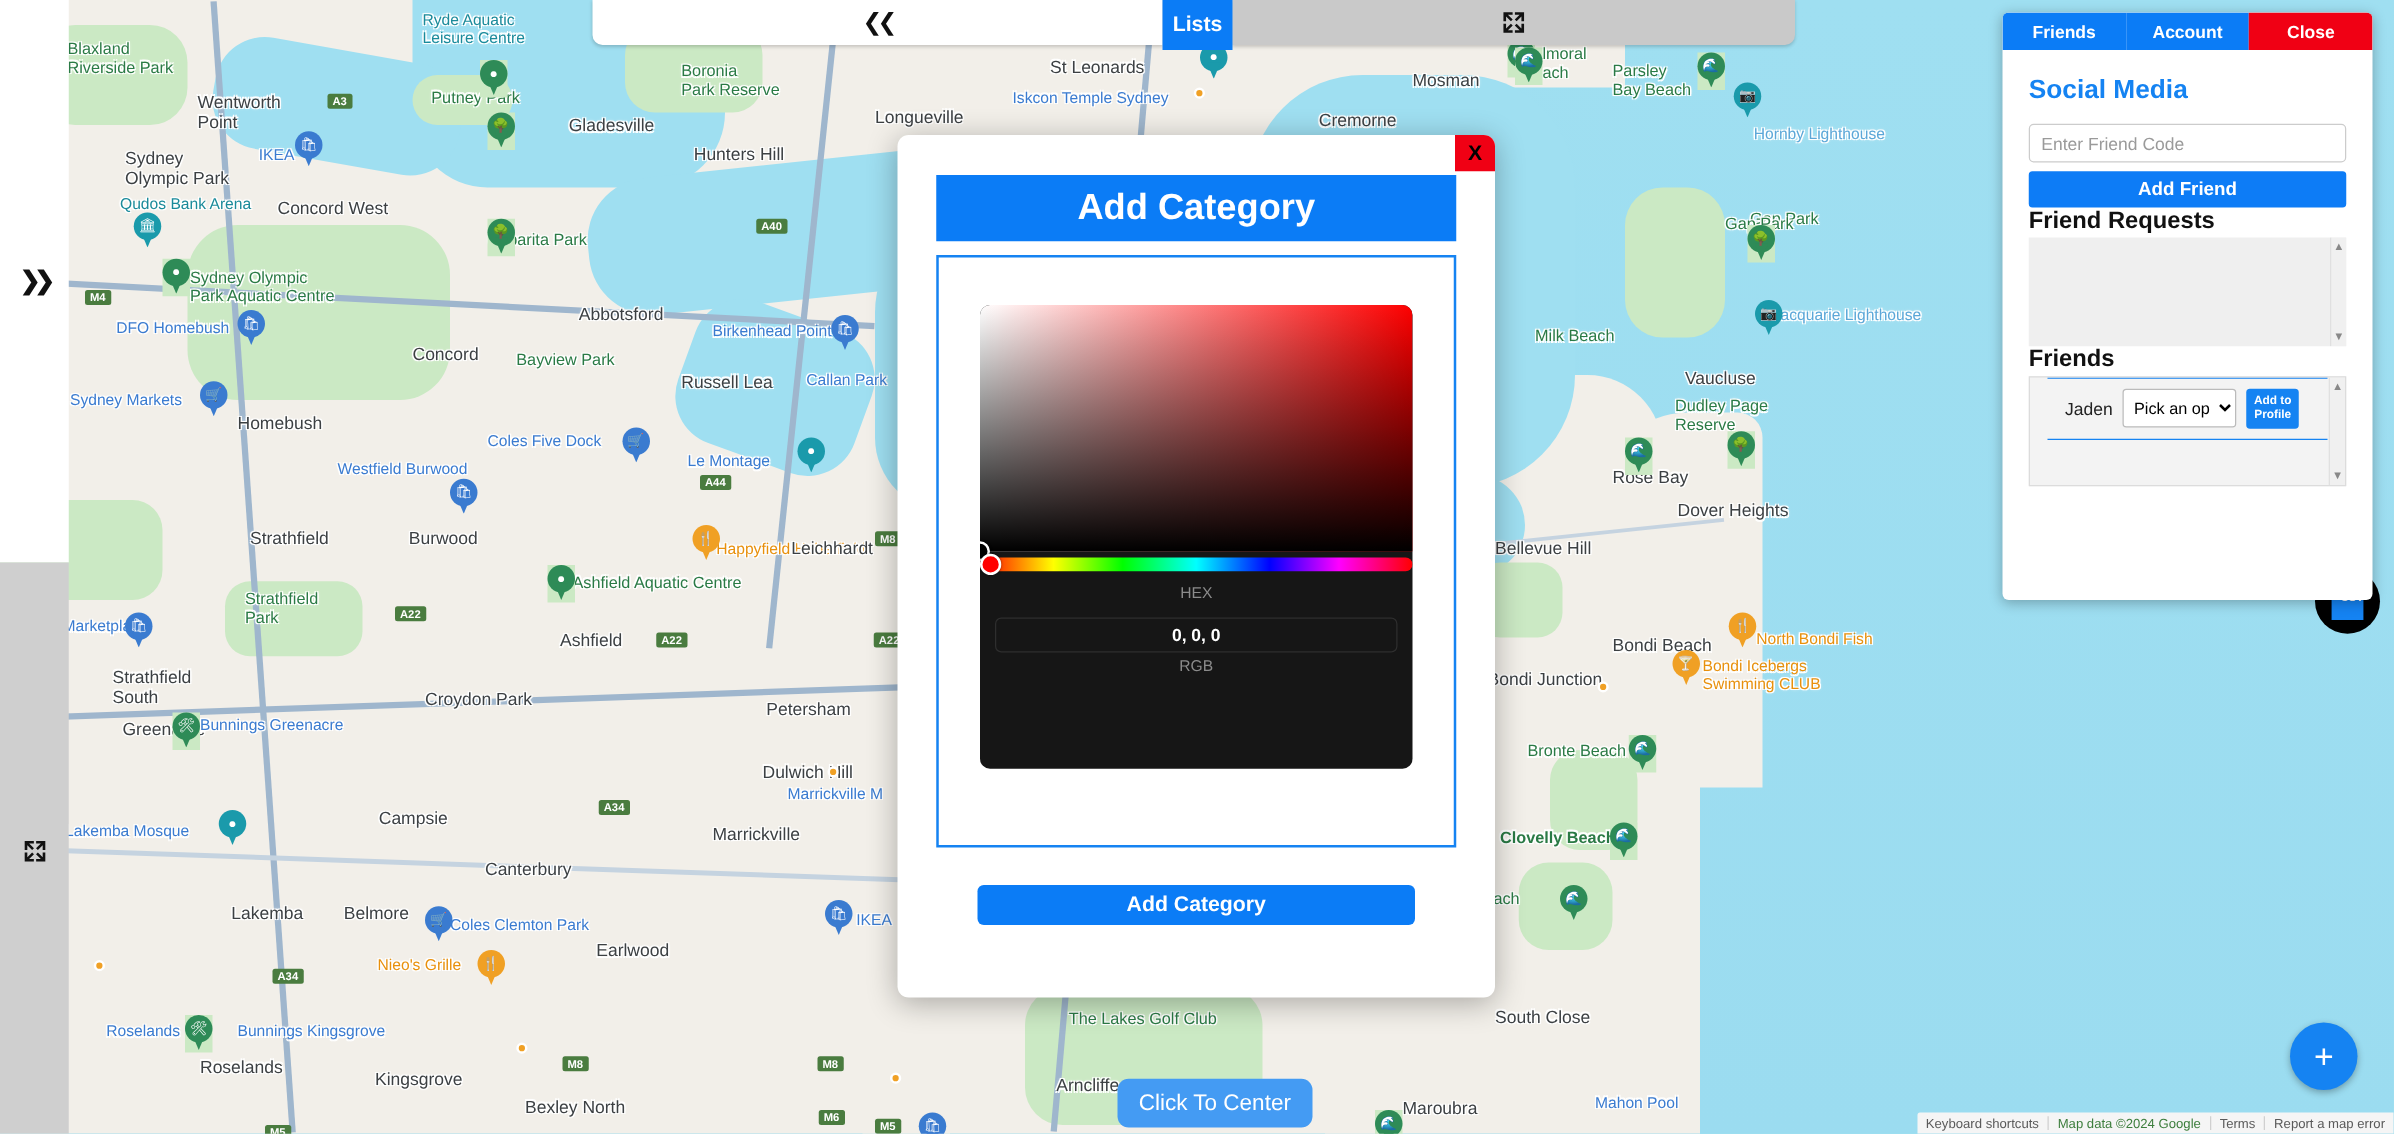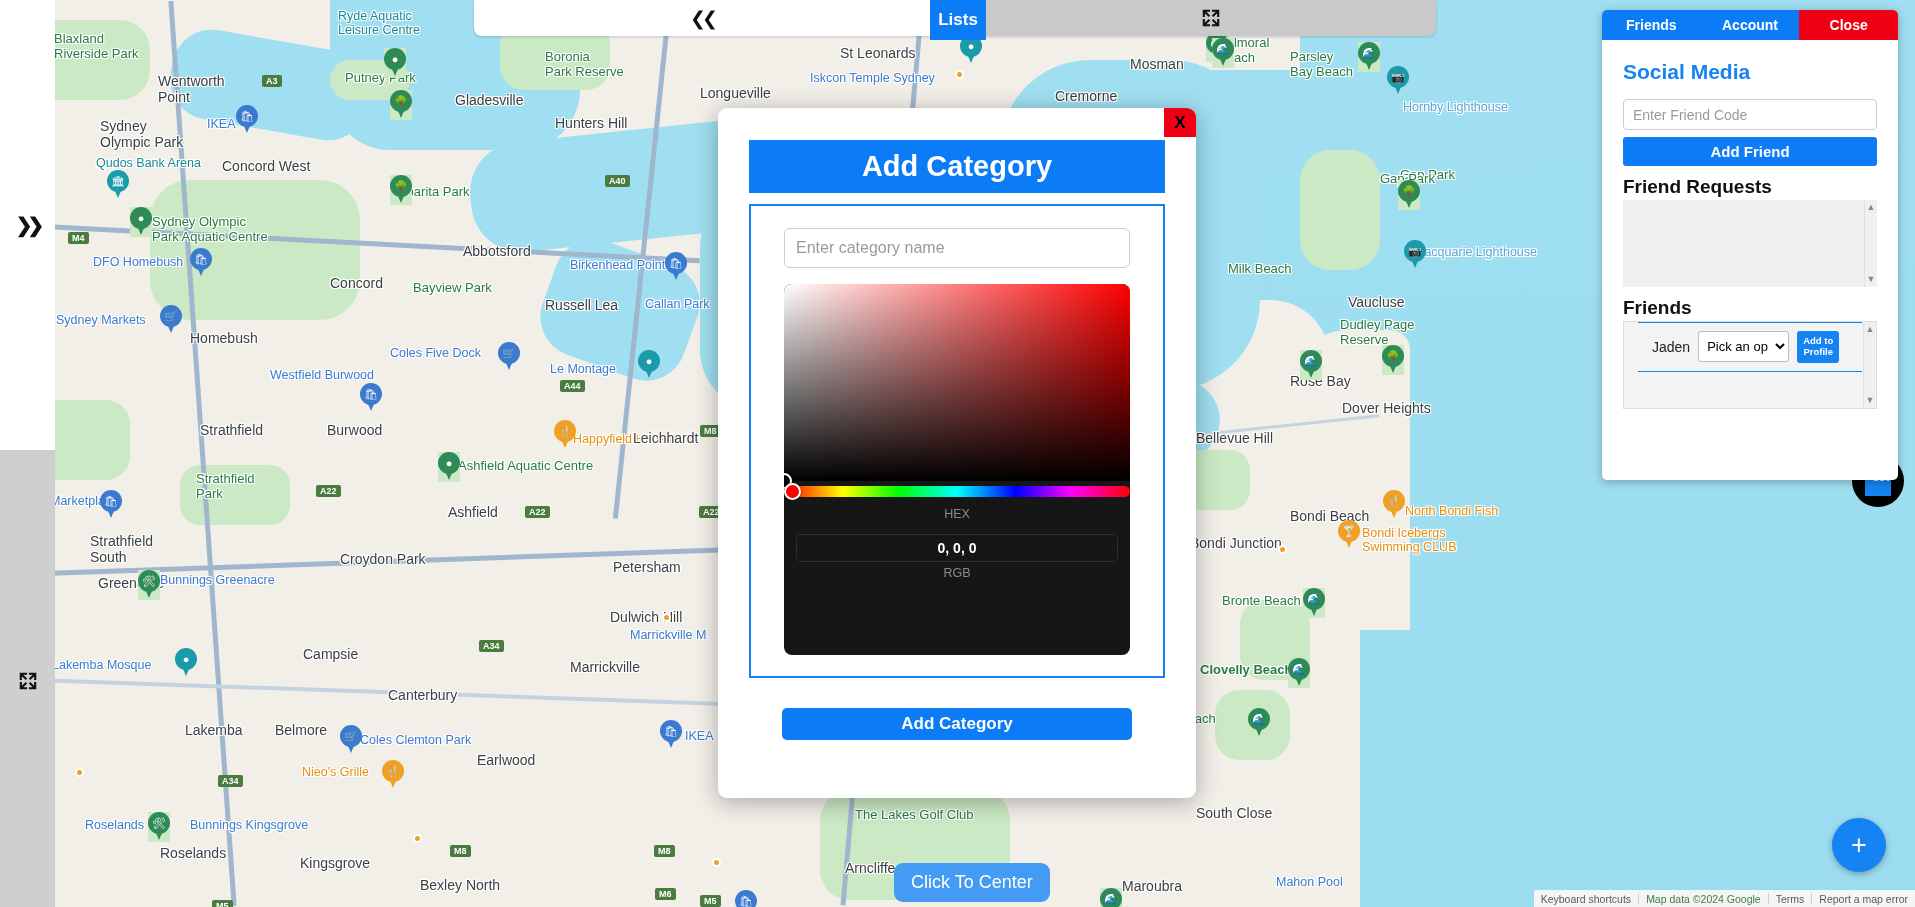--- a/index.html
+++ b/index.html
@@ -184,21 +184,21 @@
     font-family:"Liberation Sans", sans-serif;
   }
   .friend-code-input::placeholder { color:#9a9a9a; }
   .btn-add-friend {
     width:100%; height:29px; margin-top:7px;
     background:#0d7cf6; color:#fff; border:none; border-radius:3px;
     font-size:15px; font-weight:bold; cursor:pointer;
     font-family:"Liberation Sans", sans-serif;
   }
   #social-body h3 {
-    font-size:19px; font-weight:bold; color:#111; margin-top:10px; margin-bottom:2px;
+    font-size:19px; font-weight:bold; color:#111; margin-bottom:2px;
   }
   .scrollbox {
     background:#f0f0f0; border:1px solid #dcdcdc; position:relative;
     overflow:hidden;
   }
   .scrollbox.requests { height:87px; border:none; background:#efefef; }
   .scrollbox.friends { height:88px; background:#f3f3f3; }
   .sb-track {
     position:absolute; right:0; top:0; width:13px; height:100%;
     background:#f0f0f0; border-left:1px solid #e0e0e0;
@@ -758,21 +758,20 @@
 
     <div id="modal-close">
       <span>X</span>
     </div>
 
     <div id="modal-title">
       <span>Add Category</span>
     </div>
 
     <div id="modal-inner">
-      <input class="cat-name-input" type="text" placeholder="Enter category name" style="">
 
       <div id="picker">
         <div id="sat-val">
           <div id="sv-handle"></div>
         </div>
         <div id="hue-row">
           <div id="hue-bar"></div>
           <div id="hue-handle"></div>
         </div>
         <div class="val-label">HEX</div>

